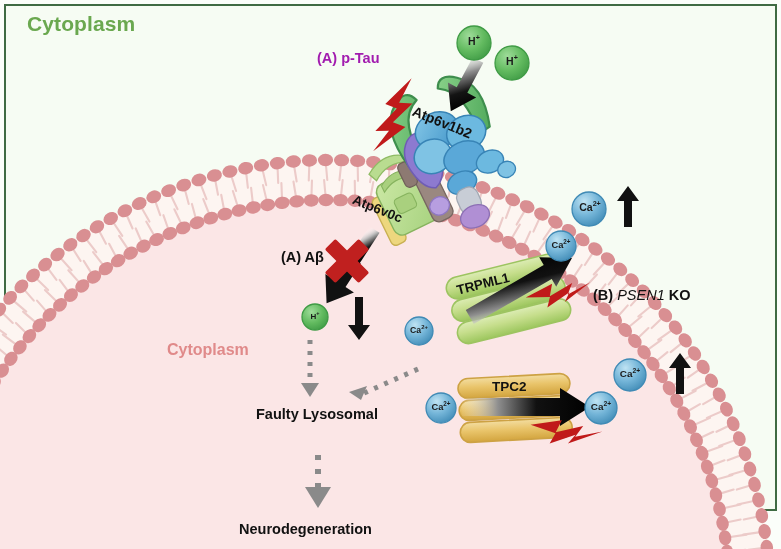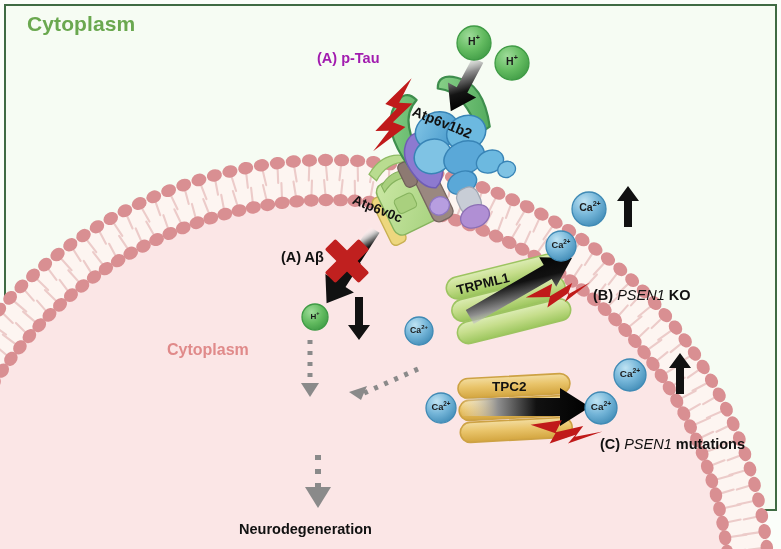--- a/index.html
+++ b/index.html
@@ -621,23 +621,23 @@
   <div class="lbl cyto-label">Cytoplasm</div>
 
   <div class="lbl lyso-label">Cytoplasm</div>
 
   <div class="lbl ptau-label">(A) p-Tau</div>
 
   <div class="lbl abeta-label">(A) Aβ</div>
 
   <div class="lbl psen1ko-label"><span>(B) </span><em>PSEN1</em><span> KO</span></div>
 
-  <div class="lbl psen1mut-label"><span>(C) </span><em>PSEN1</em><span> mutations</span></div>
 
   <div class="lbl faulty-label">
+    <div>Faulty Lysosomal</div>
   </div>
 
   <div class="lbl neuro-label">Neurodegeneration</div>
 
   <div class="prot-text" style="left:416px;top:103px;font-size:14px;transform:rotate(22deg);transform-origin:0 0;">Atp6v1b2</div>
   <div class="prot-text" style="left:356px;top:192px;font-size:13.5px;transform:rotate(22deg);transform-origin:0 0;">Atp6v0c</div>
   <div class="prot-text" style="left:455px;top:283px;font-size:13.5px;transform:rotate(-14deg);transform-origin:0 0;">TRPML1</div>
   <div class="prot-text" style="left:492px;top:379px;font-size:13.5px;text-align:right;">TPC2</div>
 
   <div id="ionTextLayer">

